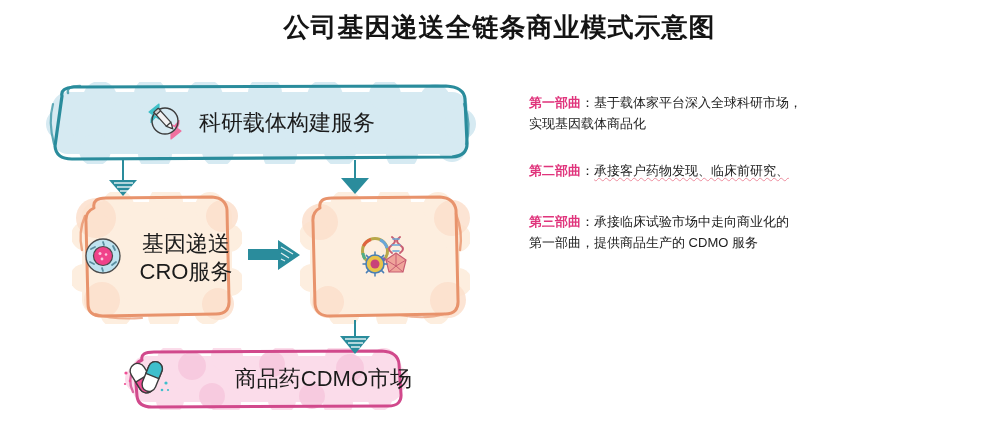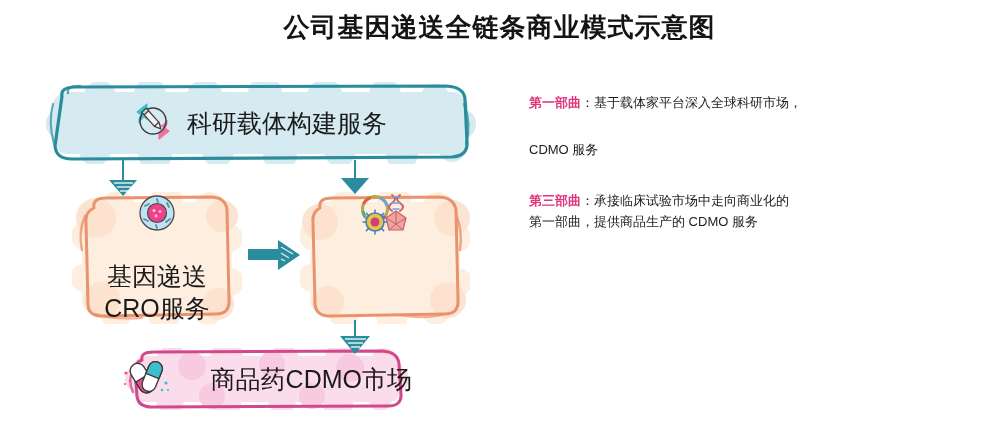--- a/index.html
+++ b/index.html
@@ -24,34 +24,34 @@
 
   
   .box{position:absolute;box-sizing:border-box;}
   .box .cloud-svg{position:absolute;left:0;top:0;}
   .box .inner{
     position:absolute;left:0;top:0;width:100%;height:100%;
     display:flex;align-items:center;justify-content:center;
     z-index:3;
   }
   .box-label{
-    font-size:25px;color:#1b1b1b;line-height:1.28;
+    font-size:22px;color:#1b1b1b;line-height:1.28;
     white-space:pre-line;text-align:center;
   }
   .icon-wrap{display:block;}
 
   
   #box-research{left:40px;top:82px;width:440px;height:82px;}
   #box-cro{left:72px;top:192px;width:170px;height:132px;}
   #box-cdmo{left:300px;top:192px;width:170px;height:132px;}
   #box-market{left:122px;top:348px;width:290px;height:62px;}
 
   #box-research .inner{gap:14px;justify-content:center;}
   #box-market .inner{gap:10px;justify-content:space-between;}
-  #box-cro .inner, #box-cdmo .inner{flex-direction:column;gap:22px;justify-content:flex-start;}
+  #box-cro .inner, #box-cdmo .inner{gap:16px;justify-content:center;}
 
   
   .connector{position:absolute;z-index:1;}
 
   
   .textcol{position:absolute;left:529px;top:92px;width:460px;}
   .para{margin-bottom:26px;}
   .para p{
     margin:0;
     font-size:13px;line-height:1.62;color:#1c1c1c;
@@ -322,24 +322,27 @@
       <span class="box-label">商品药CDMO市场</span>
     </div>
   </div>
 
   <div class="textcol">
 
     <div class="para" id="para-1">
       <p>
         <span class="lead">第一部曲</span><span class="colon">：</span><span>基于载体家平台深入全球科研市场，</span>
       </p>
+      <p><span>实现基因载体商品化</span></p>
     </div>
 
     <div class="para wavy" id="para-2" style="margin-bottom:30px;">
-      <p><span>CDMO 服务</span></p>
+      <p>
+        <span class="lead">第二部曲</span><span class="colon">：</span><span class="wv">承接客户药物发现、临床前研究、</span>
+      </p>
     </div>
 
     <div class="para" id="para-3" style="margin-bottom:16px;">
       <p>
         <span class="lead">第三部曲</span><span class="colon">：</span><span>承接临床试验市场中走向商业化的</span>
       </p>
       <p><span>第一部曲，提供商品生产的 CDMO 服务</span></p>
     </div>
 
   </div>

